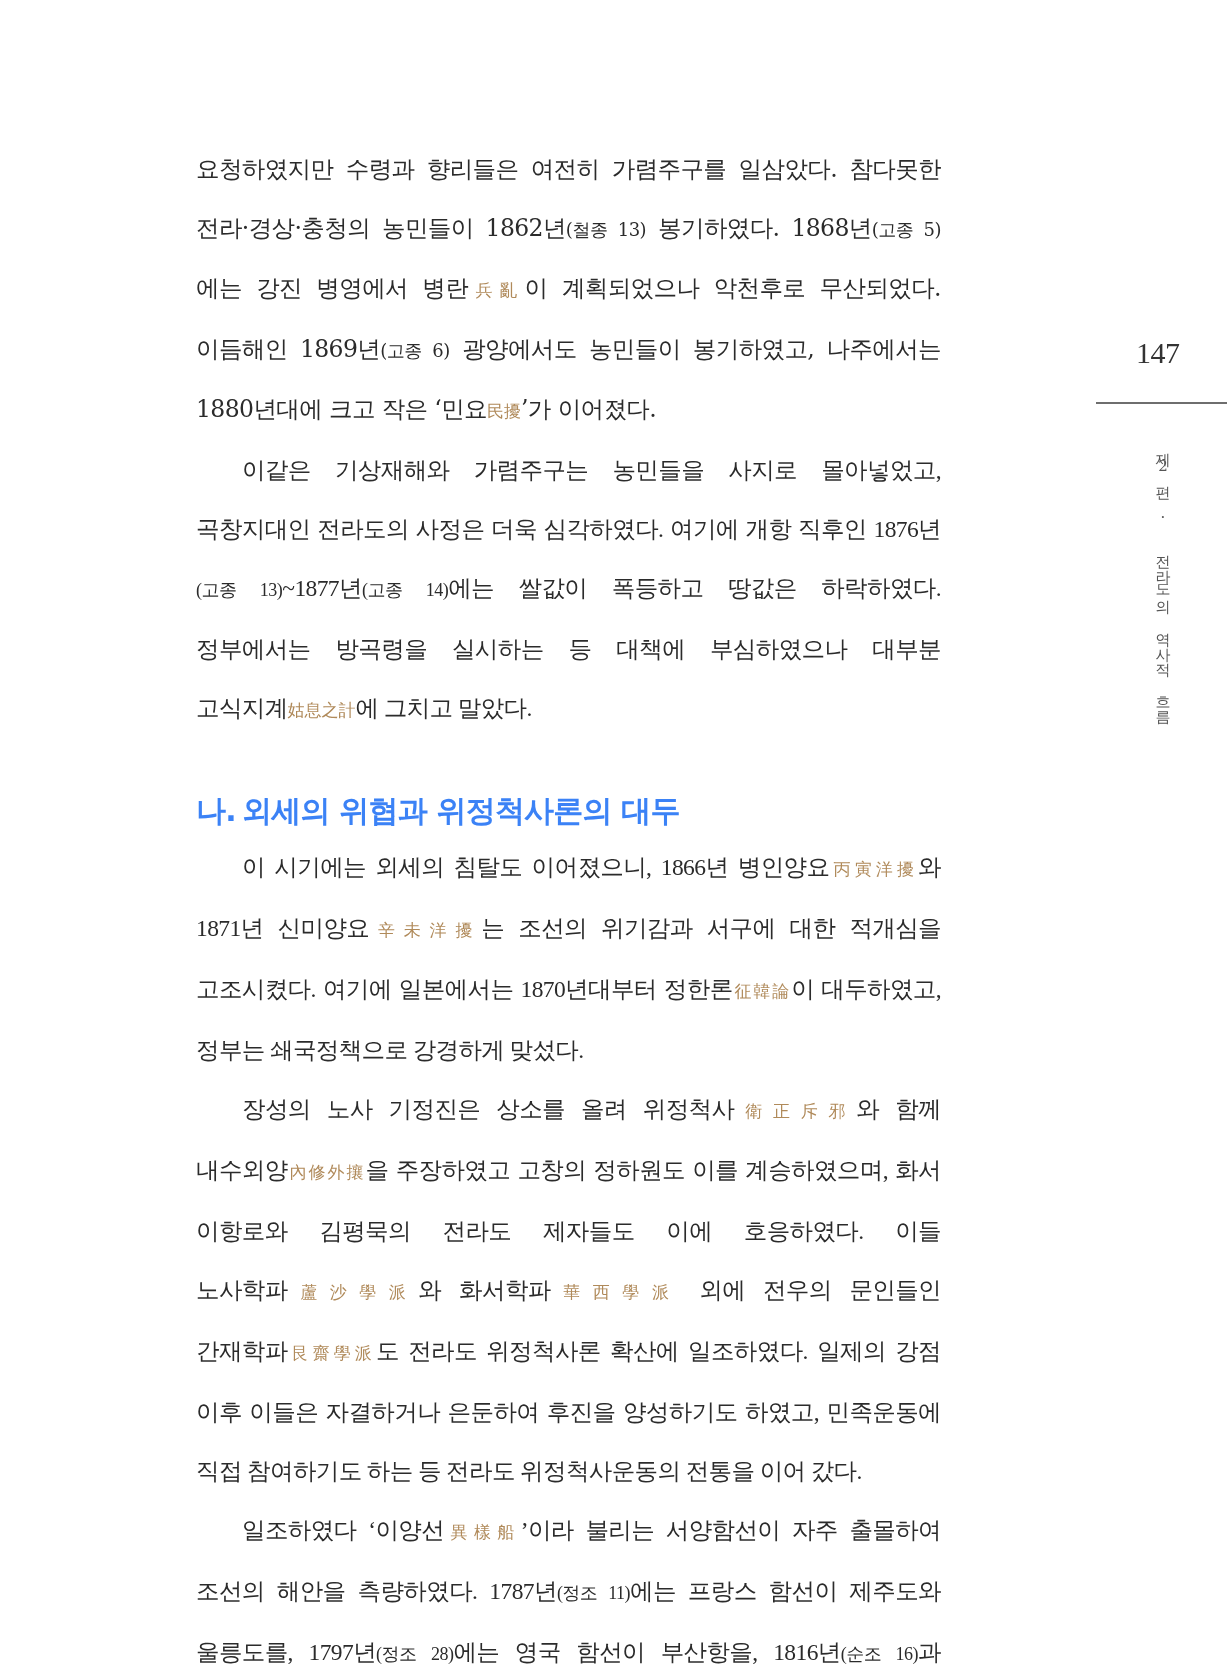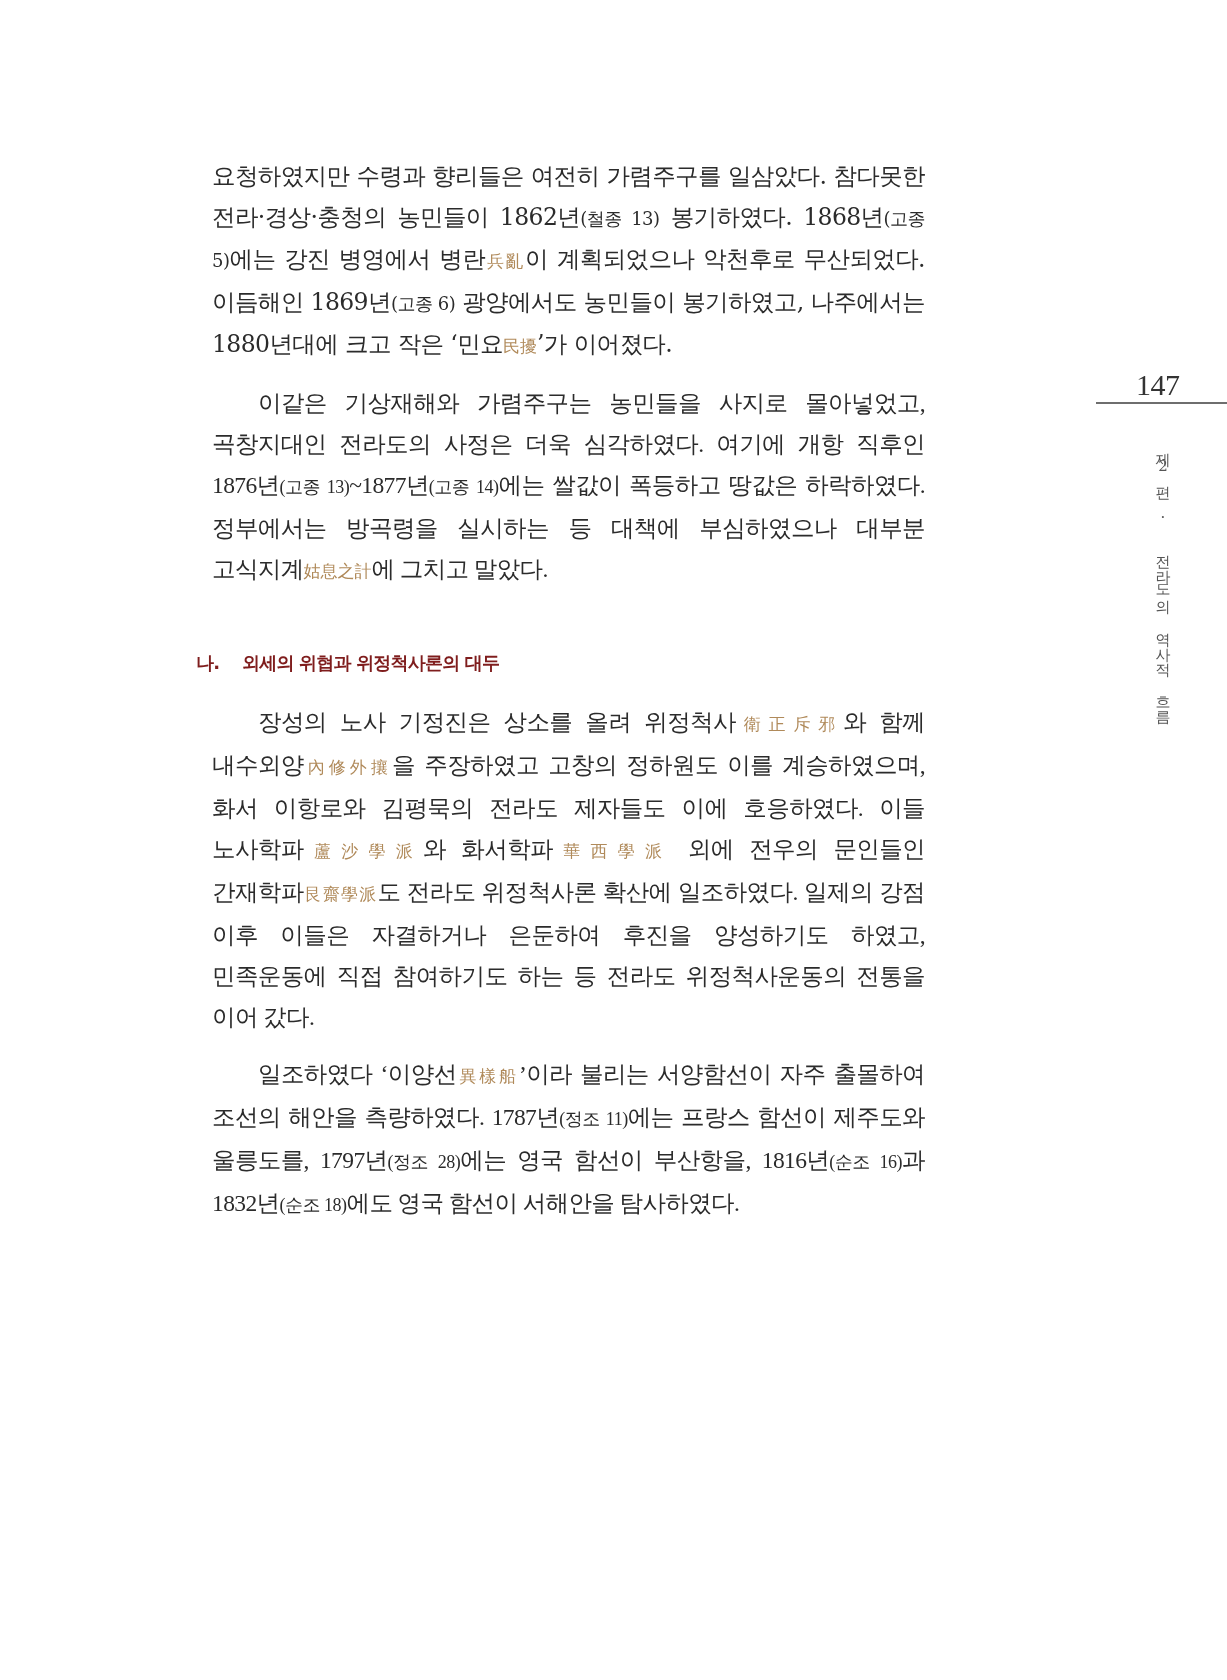--- a/index.html
+++ b/index.html
@@ -15,23 +15,23 @@
       font-family: "DejaVu Serif", "Liberation Serif", serif;
       color: #2b2b2b;
     }
     .page-body {
       position: absolute;
       left: 196px;
       top: 140px;
       width: 745px;
     }
     .para {
-      margin: 16px;
+      margin: 0;
       font-size: 23.5px;
-      line-height: 41px;
+      line-height: 59px;
       text-align: justify;
       text-justify: inter-character;
       letter-spacing: -0.6px;
       word-break: keep-all;
     }
     .para.indent {
       text-indent: 46px;
       font-family: Liberation Serif, serif;
     }
     .para span { }
@@ -41,38 +41,37 @@
       letter-spacing: 0;
     }
     .note {
       font-size: 18px;
       letter-spacing: -0.5px;
     }
     .section-heading {
       margin: 48px 0 4px 0;
       font-family: "DejaVu Sans", "Liberation Sans", sans-serif;
       font-weight: bold;
-      font-size: 18px;
+      font-size: 30px;
       line-height: 46px;
-      color: #7f1d1d;
+      color: #3b82f6;
       letter-spacing: -0.8px;
     }
     .section-heading .label {
       display: inline-block;
       width: 46px;
     }
     .page-number {
       position: absolute;
       left: 1136px;
       top: 336px;
       font-family: "Liberation Serif", "DejaVu Serif", serif;
       font-size: 30px;
       color: #333333;
       letter-spacing: -0.5px;
-      margin-top: 32px;
     }
     .rule {
       position: absolute;
       left: 1096px;
       top: 402px;
       width: 131px;
       height: 2px;
       background: #6e6e6e;
     }
     .running-title {
@@ -94,20 +93,21 @@
 <body>
 
 <div class="page-body">
 
   <p class="para"><span>요청하였지만 수령과 향리들은 여전히 가렴주구를 일삼았다. 참다못한 전라·경상·충청의 농민들이 1862년</span><span class="note">(철종 13)</span><span> 봉기하였다. 1868년</span><span class="note">(고종 5)</span><span>에는 강진 병영에서 병란</span><span class="hanja">兵亂</span><span>이 계획되었으나 악천후로 무산되었다. 이듬해인 1869년</span><span class="note">(고종 6)</span><span> 광양에서도 농민들이 봉기하였고, 나주에서는 1880년대에 크고 작은 ‘민요</span><span class="hanja">民擾</span><span>’가 이어졌다.</span></p>
 
   <p class="para indent"><span>이같은 기상재해와 가렴주구는 농민들을 사지로 몰아넣었고, 곡창지대인 전라도의 사정은 더욱 심각하였다. 여기에 개항 직후인 1876년</span><span class="note">(고종 13)</span><span>~1877년</span><span class="note">(고종 14)</span><span>에는 쌀값이 폭등하고 땅값은 하락하였다. 정부에서는 방곡령을 실시하는 등 대책에 부심하였으나 대부분 고식지계</span><span class="hanja">姑息之計</span><span>에 그치고 말았다.</span></p>
 
   <h3 class="section-heading"><span class="label">나.</span><span>외세의 위협과 위정척사론의 대두</span></h3>
 
+  <p class="para indent"><span>이 시기에는 외세의 침탈도 이어졌으니, 1866년 병인양요</span><span class="hanja">丙寅洋擾</span><span>와 1871년 신미양요</span><span class="hanja">辛未洋擾</span><span>는 조선의 위기감과 서구에 대한 적개심을 고조시켰다. 여기에 일본에서는 1870년대부터 정한론</span><span class="hanja">征韓論</span><span>이 대두하였고, 정부는 쇄국정책으로 강경하게 맞섰다.</span></p>
 
   <p class="para indent"><span>장성의 노사 기정진은 상소를 올려 위정척사</span><span class="hanja">衛正斥邪</span><span>와 함께 내수외양</span><span class="hanja">內修外攘</span><span>을 주장하였고 고창의 정하원도 이를 계승하였으며, 화서 이항로와 김평묵의 전라도 제자들도 이에 호응하였다. 이들 노사학파</span><span class="hanja">蘆沙學派</span><span>와 화서학파</span><span class="hanja">華西學派</span><span> 외에 전우의 문인들인 간재학파</span><span class="hanja">艮齋學派</span><span>도 전라도 위정척사론 확산에 일조하였다. 일제의 강점 이후 이들은 자결하거나 은둔하여 후진을 양성하기도 하였고, 민족운동에 직접 참여하기도 하는 등 전라도 위정척사운동의 전통을 이어 갔다.</span></p>
 
 
   <p class="para indent"><span>일조하였다 ‘이양선</span><span class="hanja">異樣船</span><span>’이라 불리는 서양함선이 자주 출몰하여 조선의 해안을 측량하였다. 1787년</span><span class="note">(정조 11)</span><span>에는 프랑스 함선이 제주도와 울릉도를, 1797년</span><span class="note">(정조 28)</span><span>에는 영국 함선이 부산항을, 1816년</span><span class="note">(순조 16)</span><span>과 1832년</span><span class="note">(순조 18)</span><span>에도 영국 함선이 서해안을 탐사하였다.</span></p>
 
 </div>
 
 <div class="page-number">147</div>
 <div class="rule"></div>

